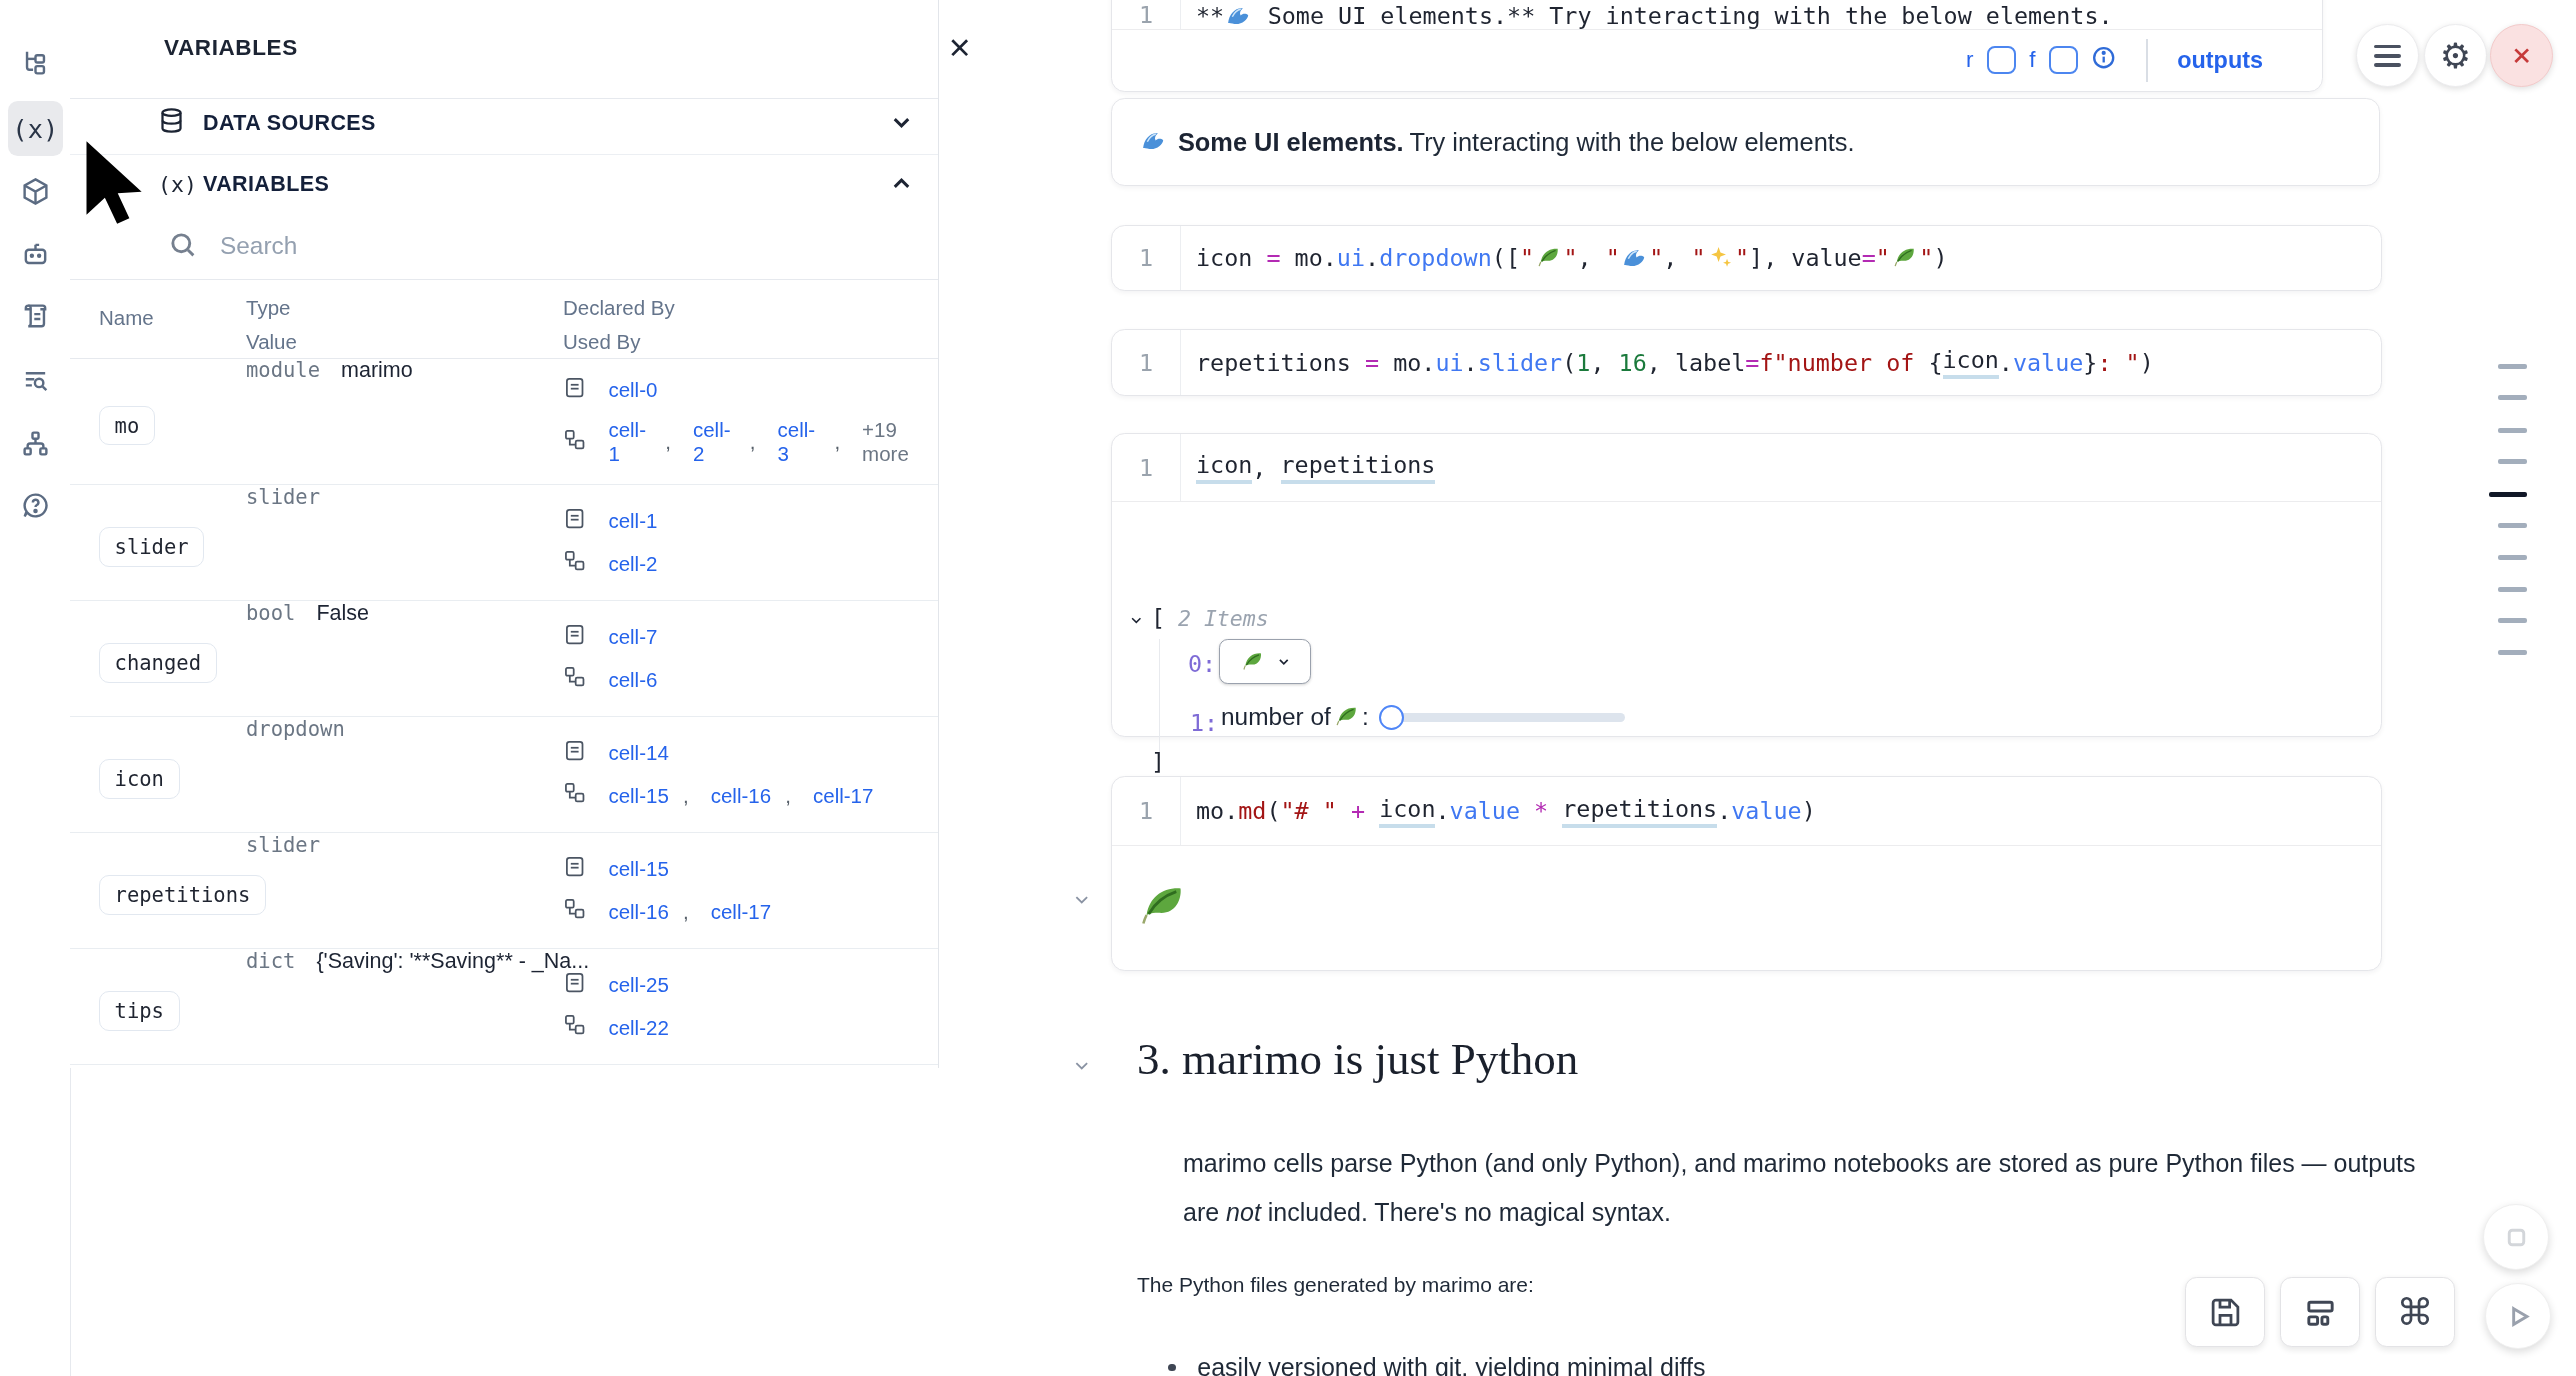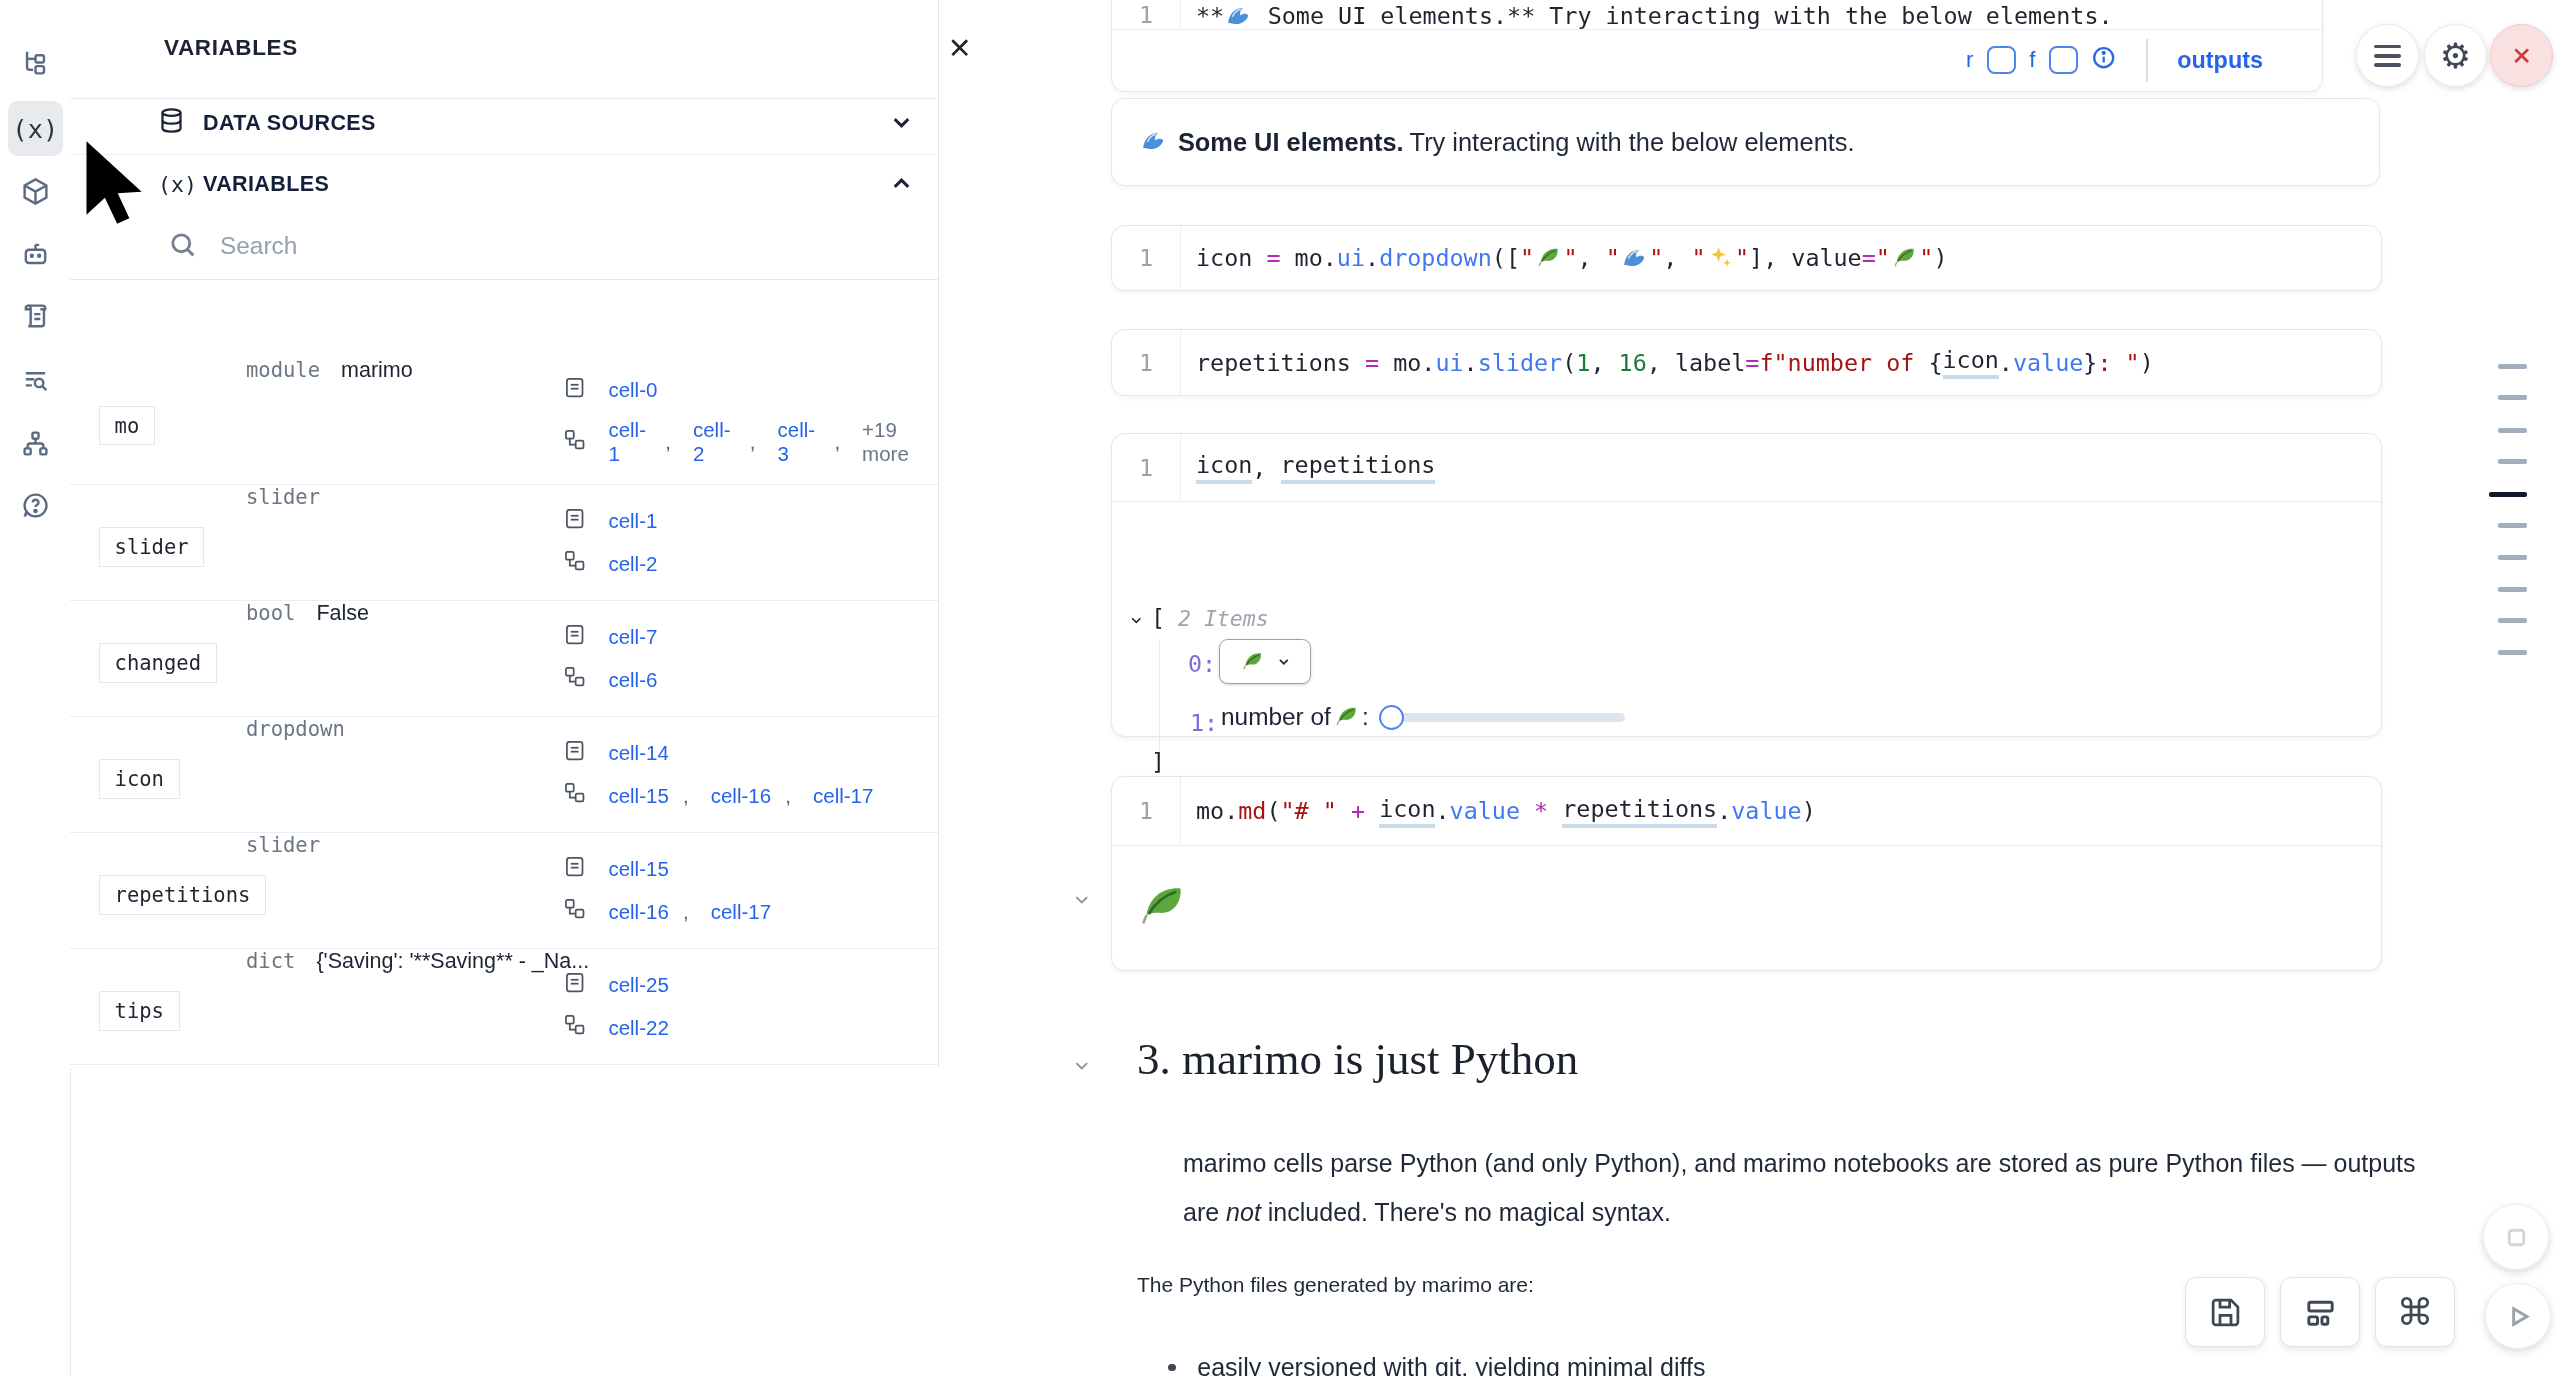--- a/index.html
+++ b/index.html
@@ -31,21 +31,21 @@
   #search-input::placeholder{color:#94a0b0;}
   
   .thead{position:absolute;left:0;top:279px;width:100%;height:79px;border-bottom:1.5px solid #e6e9ee;color:#64748b;font-size:20.5px;}
   .th-name{position:absolute;left:29px;top:27px;}
   .th-type{position:absolute;left:176px;top:11.7px;line-height:34px;}
   .th-decl{position:absolute;left:493px;top:11.7px;line-height:34px;}
   #tbody{position:absolute;left:0;top:358px;width:100%;}
   .vrow{position:relative;width:100%;height:115px;border-bottom:1.5px solid #e9edf1;}
   .vrow.tall{height:126px;}
   .vcol-name{position:absolute;left:29px;top:0;height:100%;display:flex;align-items:center;}
-  .vbadge{display:inline-block;border:1.5px solid #e2e8f0;border-radius:0;padding:6.8px 14.6px;
+  .vbadge{display:inline-block;border:1.5px solid #e2e8f0;border-radius:10px;padding:6.8px 14.6px;
     font-family:"DejaVu Sans Mono",monospace;font-size:20.5px;color:#1f2430;background:#fff;margin-top:9px;}
   .vcol-type{position:absolute;left:176px;top:0;height:100%;display:flex;flex-direction:row;justify-content:center;gap:21px;}
   .vtype{font-family:"DejaVu Sans Mono",monospace;font-size:20.5px;color:#6b7684;}
   .vvalue{font-size:21.5px;color:#1d2433;max-width:293px;white-space:nowrap;overflow:hidden;text-align:center;}
   .vcol-links{position:absolute;left:493px;top:0;height:100%;display:flex;flex-direction:column;justify-content:center;gap:13.7px;}
   .vline{display:flex;align-items:center;gap:22px;font-size:20.5px;}
   .vline svg{stroke:#4b5563;stroke-width:1.8;fill:none;flex:none;}
   .vlink{color:#2563eb;cursor:pointer;}
   .vsep{color:#57606a;margin-left:-7.8px;}
   .vmore{color:#6b7684;}
@@ -249,20 +249,29 @@
 
     <span class="search-ico">
       <svg width="29" height="29" viewBox="0 0 24 24">
           <circle cx="11" cy="11" r="7"></circle>
           <path d="M16.5 16.5L21 21"></path>
         </svg>
     </span>
     <input id="search-input" placeholder="Search" style="">
     <div class="search-row"></div>
 
+    <div class="thead">
+      <span class="th-name">Name</span>
+      <span class="th-type">
+        <span>Type</span><br><span>Value</span>
+      </span>
+      <span class="th-decl">
+        <span>Declared By</span><br><span>Used By</span>
+      </span>
+    </div>
     <div id="tbody">
         <div class="vrow tall">
           <div class="vcol-name">
             <span class="vbadge">mo</span>
           </div>
           <div class="vcol-type">
             <div class="vtype">module</div>
             <div class="vvalue">marimo</div>
           </div>
           <div class="vcol-links">

